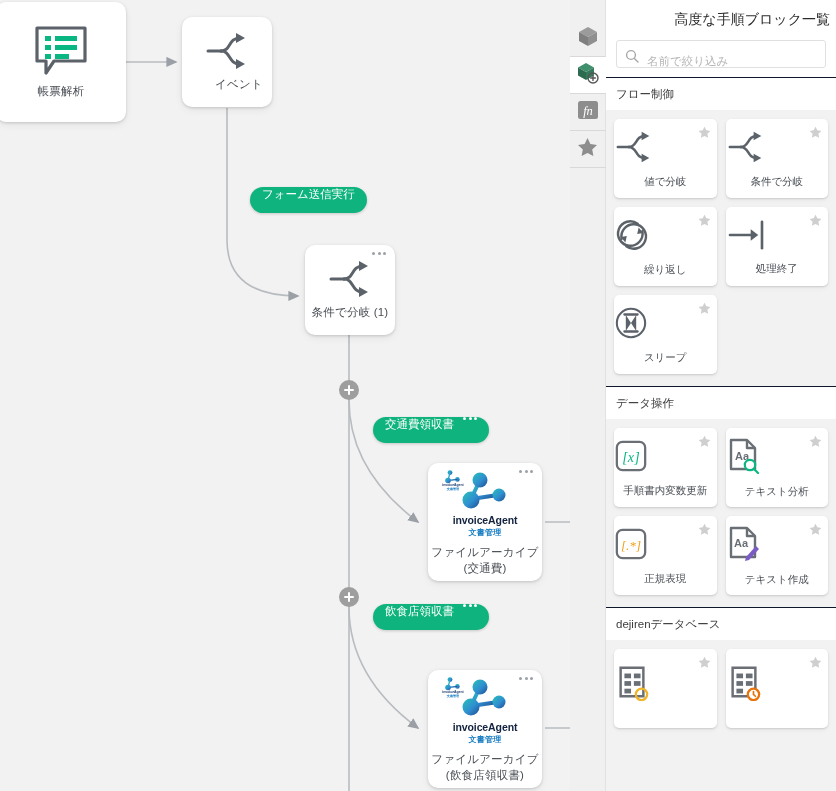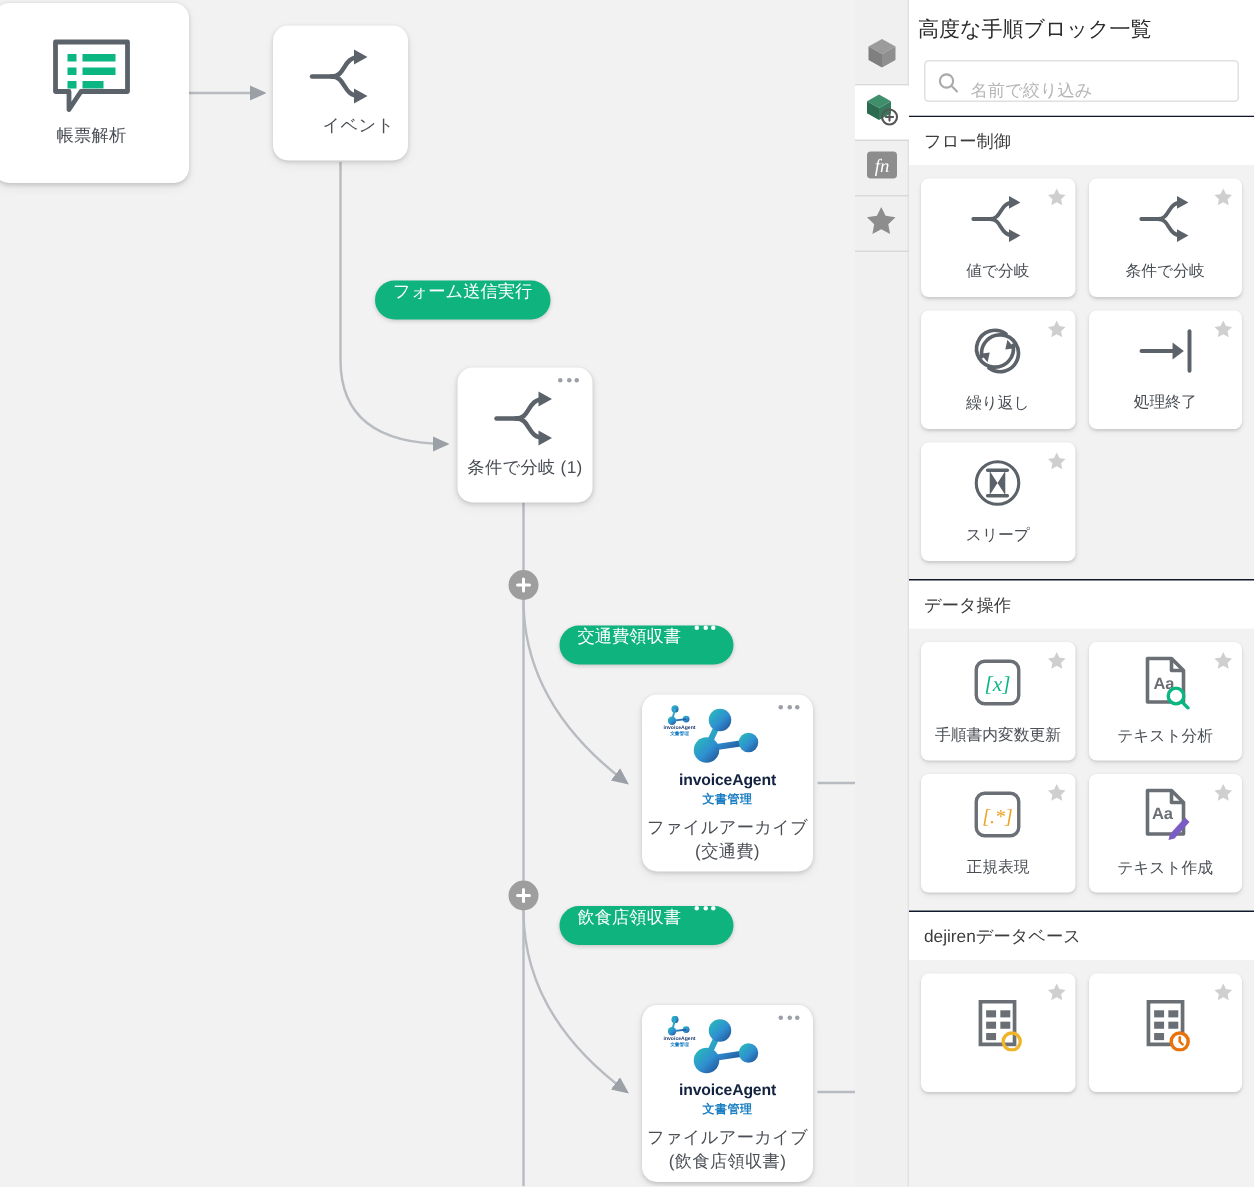--- a/index.html
+++ b/index.html
@@ -97,21 +97,21 @@
   #panel {
     position: absolute; left: 606px; top: 0;
     width: 230px; height: 791px;
     background: #f2f2f2;
     display: flex; flex-direction: column;
     overflow: hidden;
   }
   #panel-head {
     background: #ffffff;
     height: 40px;
-    display: flex; align-items: center; 
+    display: flex; align-items: center; justify-content: flex-end;
     padding: 0 6px;
   }
   #panel-title { font-size: 14px; color: #2b2b2b; white-space: nowrap; }
 
   #search-row { background:#ffffff; padding: 0 10px 9px 10px; }
   #search-box {
     display: flex; align-items: flex-end; gap: 8px;
     border: 1px solid #e0e0e0; border-radius: 3px;
     height: 28px; padding: 0 8px; background:#fff;
   }
@@ -135,21 +135,21 @@
     display: grid; grid-template-columns: 1fr 1fr;
     gap: 9px; padding: 9px 8px 12px 8px;
   }
   .blk {
     position: relative;
     background: #ffffff;
     border-radius: 5px;
     height: 79px;
     box-shadow: 0 1px 2px rgba(0,0,0,.13), 0 2px 5px rgba(0,0,0,.05);
     display: flex; flex-direction: column;
-    align-items: center; justify-content: center; gap: 7px;
+    justify-content: center; gap: 7px;
   }
   .blk-label { font-size: 10.5px; color: #4a4f55; text-align: center; line-height:1.2; }
   .star { position: absolute; top: 5px; right: 6px; }
 </style>
 </head>
 <body>
 
 <div id="app">
 
   <div id="canvas">

